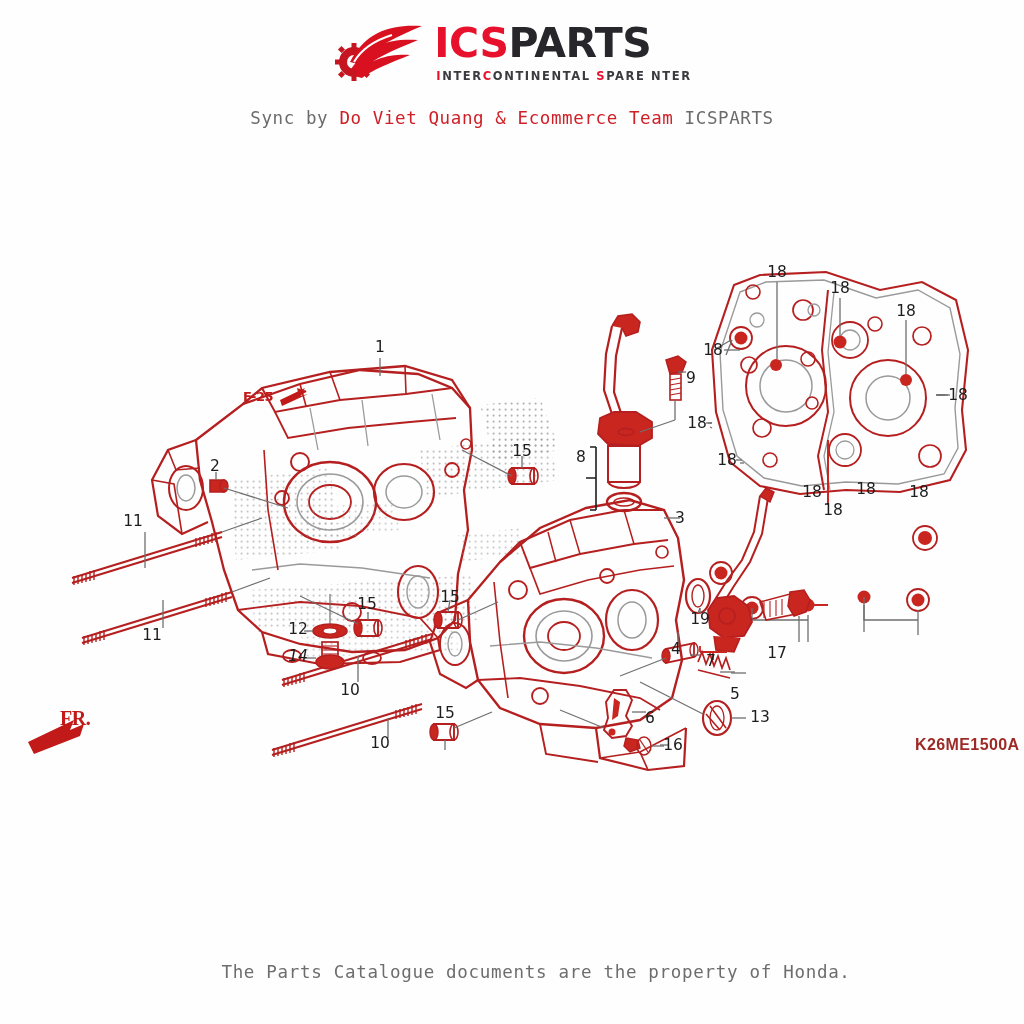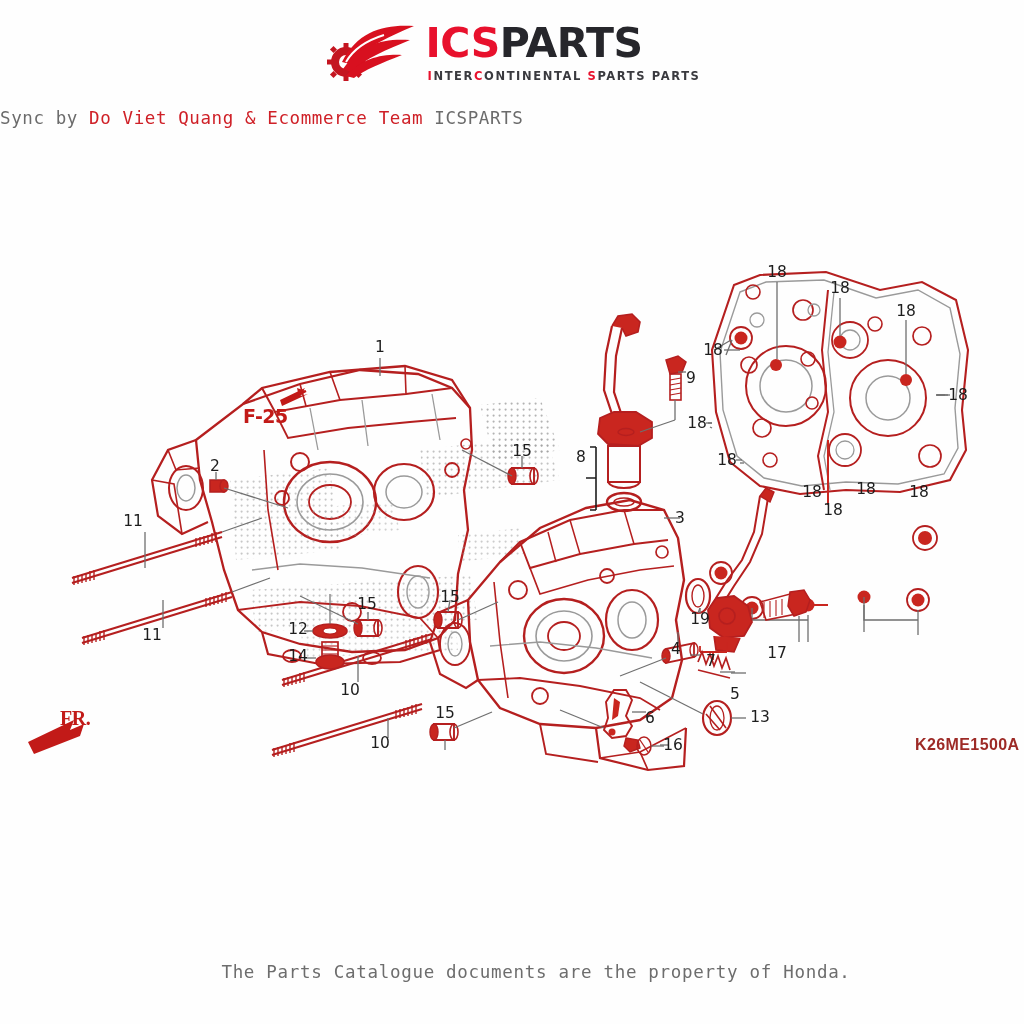--- a/index.html
+++ b/index.html
@@ -19,21 +19,21 @@
   .logo-words{font-family:"DejaVu Sans","Liberation Sans",sans-serif;
     font-size:41px;font-weight:bold;letter-spacing:-0.5px;line-height:1;}
   .logo-words .ics{color:#e8112d;}
   .logo-words .parts{color:#26262b;}
   .logo-tag{font-family:"DejaVu Sans","Liberation Sans",sans-serif;
     font-size:11.5px;font-weight:bold;letter-spacing:1.6px;margin-top:5px;margin-left:2px;}
   .logo-tag .r{color:#e8112d;}
   .logo-tag .k{color:#3a3a3f;}
 
   .sync-line{
-    font-size:17.5px;letter-spacing:0.6px;
+    text-align:center;font-size:17.5px;letter-spacing:0.6px;
     color:#6b6b6b;margin-top:12px;white-space:pre;
   }
   .sync-line .hl{color:#cf2027;}
 
   
   .footer{
     position:absolute;left:0;top:962px;width:1024px;text-align:center;
     font-size:17.5px;letter-spacing:0.7px;color:#6d6d6d;white-space:pre;margin-left:24px;
   }
 
@@ -47,21 +47,21 @@
     font-size:16px;font-weight:bold;color:#9d2a26;letter-spacing:0.4px;
   }
   .fr-label{
     position:absolute;left:60px;top:707px;
     font-family:Liberation Serif, serif;
     font-size:20px;font-weight:bold;color:#c21a18;letter-spacing:-0.5px;
   }
   .f25-label{
     position:absolute;left:243px;top:389px;
     font-family:"DejaVu Sans","Liberation Sans",sans-serif;
-    font-size:19px;font-weight:bold;color:#c21a18;letter-spacing:-0.5px;margin-top:16px;
+    font-size:13px;font-weight:bold;color:#c21a18;letter-spacing:-0.5px;
   }
   .callout{
     position:absolute;
     font-family:"DejaVu Sans","Liberation Sans",sans-serif;
     font-size:15.5px;color:#1d1d1d;
     transform:translate(-50%,-50%);
     white-space:nowrap;
   }
 </style>
 </head>
@@ -94,21 +94,21 @@
           <path d="M19 47 C 36 22, 60 16, 86 18 C 62 28, 42 36, 27 50 Z" fill="#d8101f"></path>
           <path d="M22 54 C 38 36, 58 32, 78 33 C 58 41, 40 48, 30 56 Z" fill="#d8101f"></path>
           <path d="M22 40 C 30 26, 44 18, 60 13" stroke="#ffffff" stroke-width="2" fill="none"></path>
         </svg>
       </div>
 
       <div class="logo-text-wrap">
         <div class="logo-words">
           <span class="ics">ICS</span><span class="parts">PARTS</span>
         </div>
-        <div class="logo-tag"><span class="r">I</span><span class="k">NTER</span><span class="r">C</span><span class="k">ONTINENTAL </span><span class="r">S</span><span class="k">PARTS PARTS</span></div>
+        <div class="logo-tag"><span class="r">I</span><span class="k">NTER</span><span class="r">C</span><span class="k">ONTINENTAL </span><span class="r">S</span><span class="k">PARE NTER</span></div>
       </div>
     </div>
 
     <div class="sync-line"><span>Sync by </span><span class="hl">Do Viet Quang &amp; Ecommerce Team</span><span> ICSPARTS</span></div>
   </div>
 
   <div class="diagram">
   <svg width="1024" height="660" viewBox="0 0 1024 660">
     <defs>
       <pattern id="dots" width="6" height="6" patternUnits="userSpaceOnUse">
@@ -501,21 +501,21 @@
       <div class="callout" style="left: 650px; top: 718px;">6</div>
       <div class="callout" style="left: 711px; top: 661px;">7</div>
       <div class="callout" style="left: 581px; top: 457px;">8</div>
       <div class="callout" style="left: 691px; top: 378px;">9</div>
       <div class="callout" style="left: 350px; top: 690px;">10</div>
       <div class="callout" style="left: 380px; top: 743px;">10</div>
       <div class="callout" style="left: 133px; top: 521px;">11</div>
       <div class="callout" style="left: 152px; top: 635px;">11</div>
       <div class="callout" style="left: 298px; top: 629px;">12</div>
       <div class="callout" style="left: 760px; top: 717px;">13</div>
-      <div class="callout" style="left: 298px; top: 656px;">14</div>
+      <div class="callout" style="left: 298px; top: 656px; font-style: italic;">14</div>
       <div class="callout" style="left: 522px; top: 451px;">15</div>
       <div class="callout" style="left: 367px; top: 604px;">15</div>
       <div class="callout" style="left: 450px; top: 597px;">15</div>
       <div class="callout" style="left: 445px; top: 713px;">15</div>
       <div class="callout" style="left: 673px; top: 745px;">16</div>
       <div class="callout" style="left: 766px; top: 653px; margin-left: 11px;">17</div>
       <div class="callout" style="left: 700px; top: 619px;">19</div>
       <div class="callout" style="left: 777px; top: 272px;">18</div>
       <div class="callout" style="left: 840px; top: 288px;">18</div>
       <div class="callout" style="left: 906px; top: 311px;">18</div>

